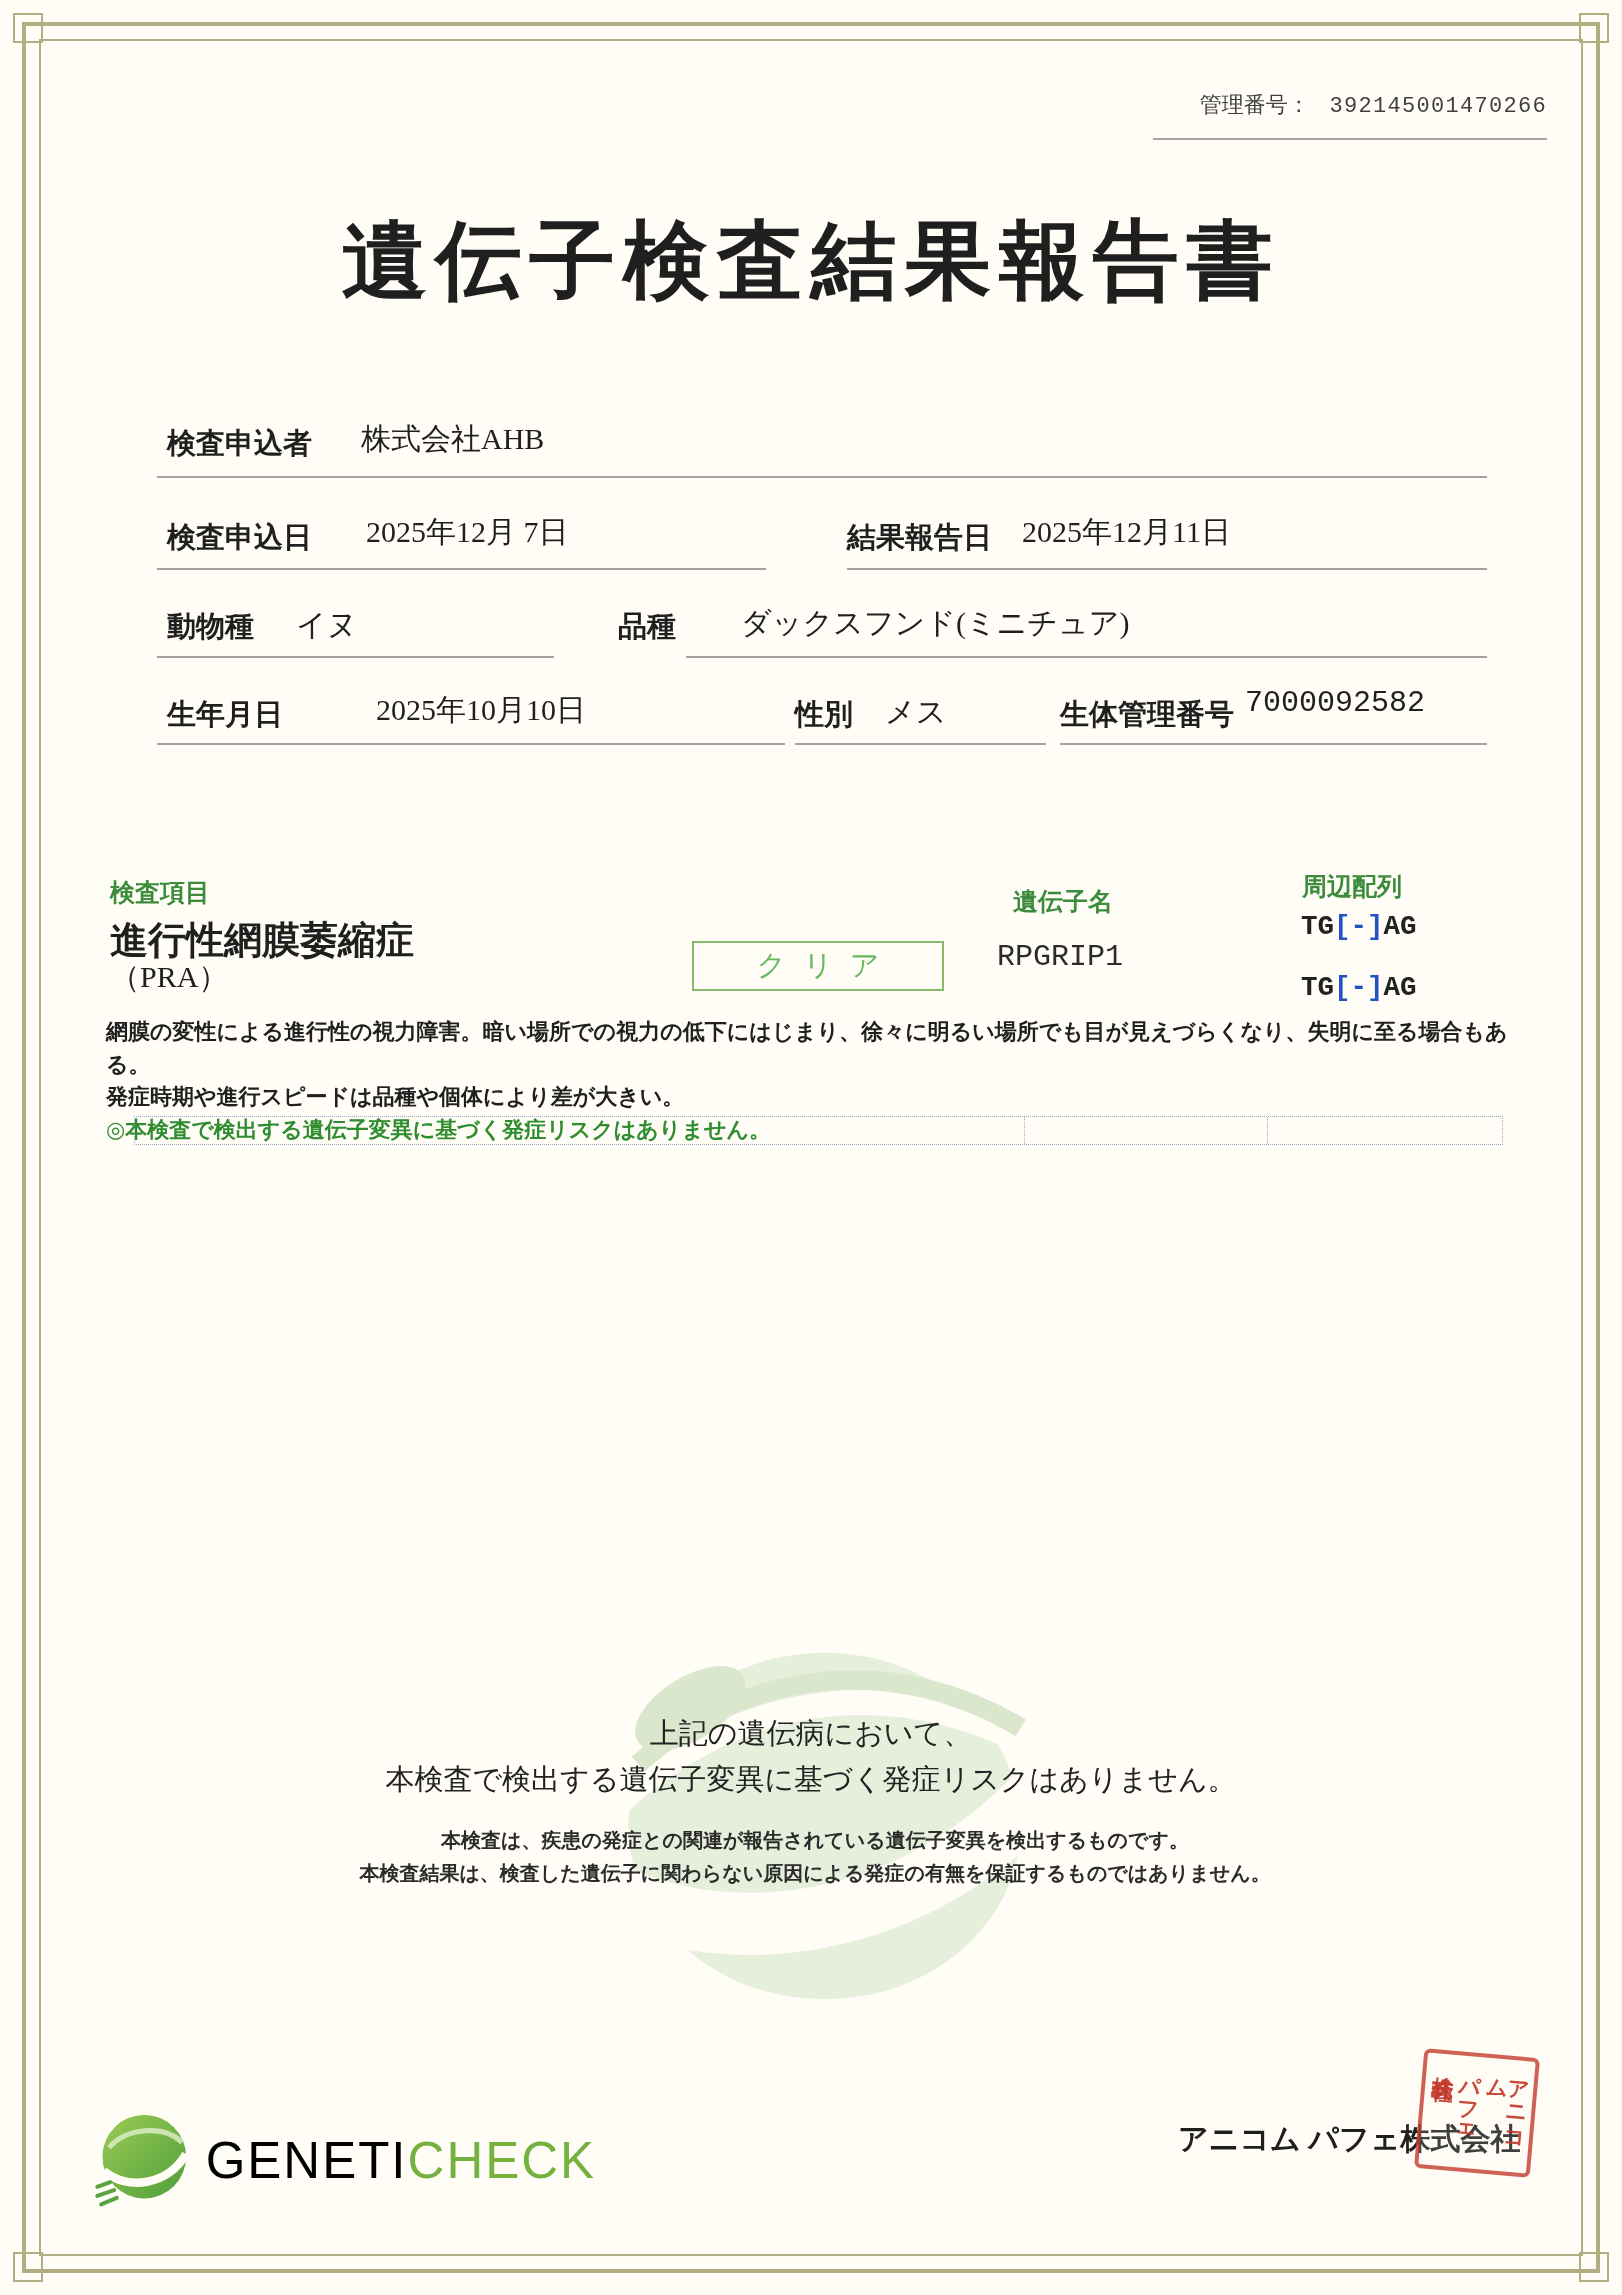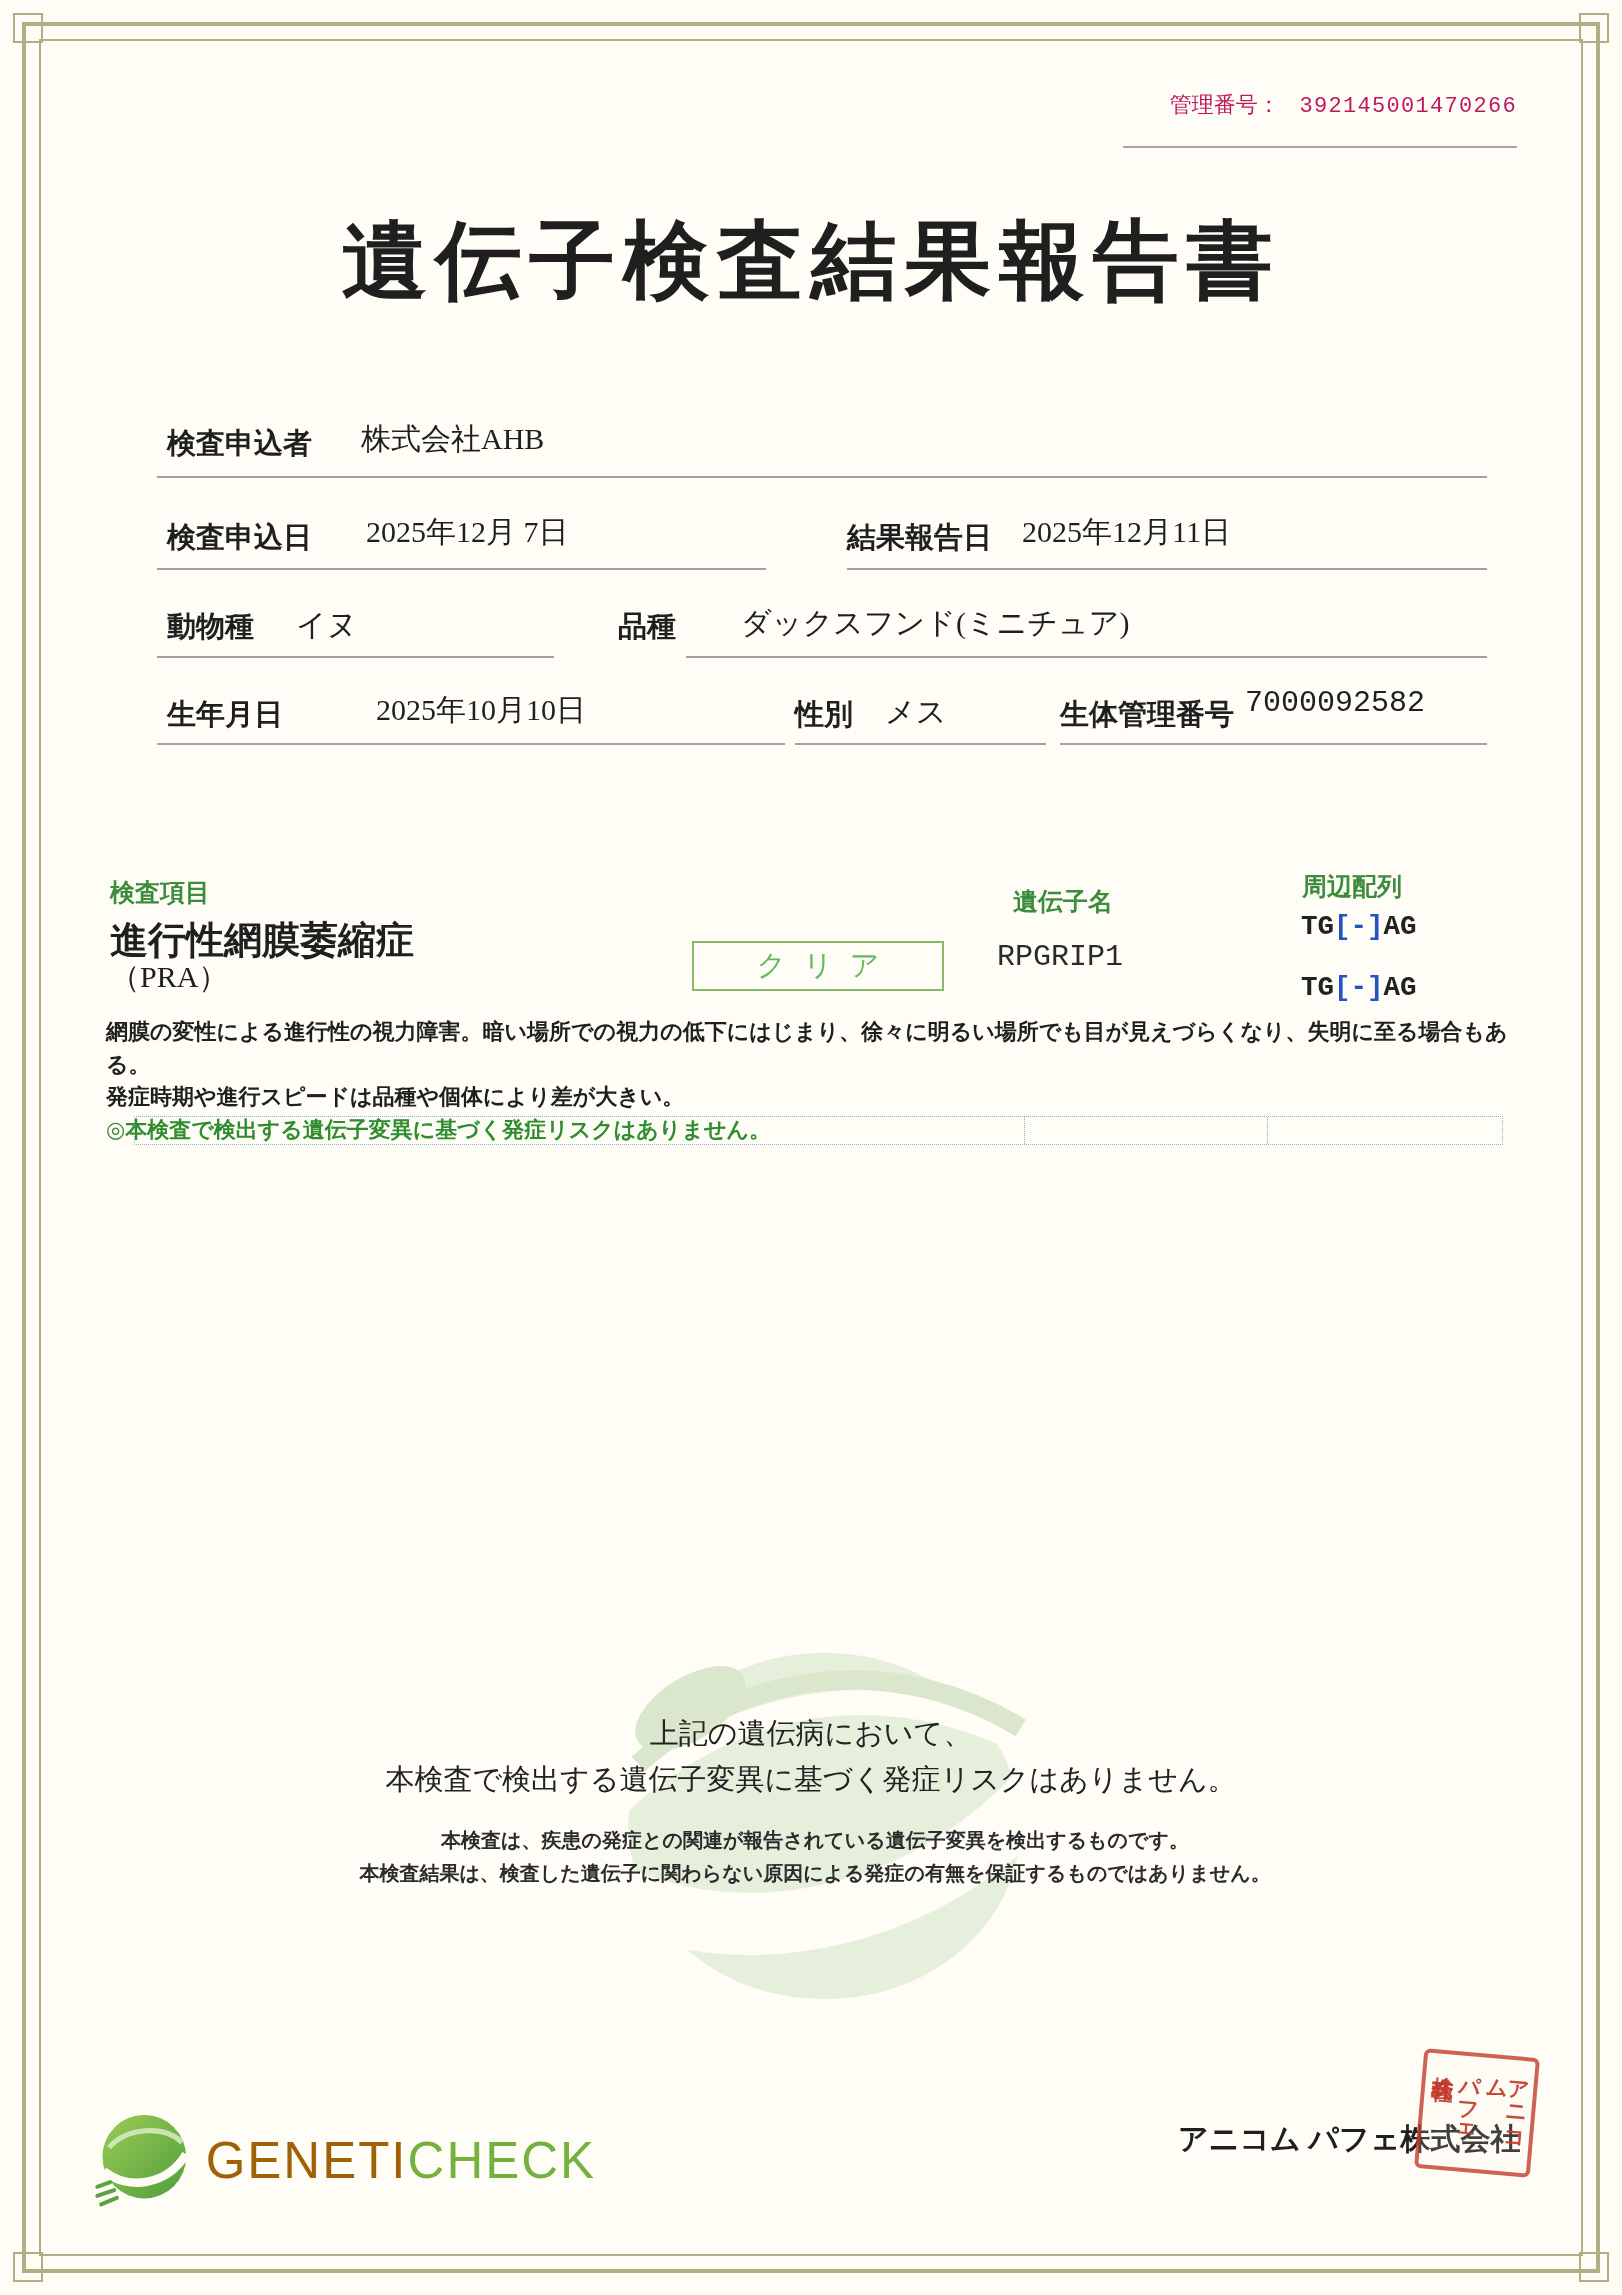--- a/index.html
+++ b/index.html
@@ -20,22 +20,22 @@
   .frame-outer{position:absolute;inset:22px;border:4.6px solid var(--olive);pointer-events:none;}
   .frame-inner{position:absolute;inset:39px;border:2px solid var(--olive);pointer-events:none;}
   .corner{position:absolute;width:30px;height:30px;border:2px solid var(--olive);background:transparent;}
   .corner.tl{left:13px;top:13px}.corner.tr{right:13px;top:13px}
   .corner.bl{left:13px;bottom:13px}.corner.br{right:13px;bottom:13px}
 
   .abs{position:absolute;z-index:1;}
   .mono{font-family:"Liberation Mono","DejaVu Sans Mono",monospace;}
   .sans{font-family:"Liberation Sans","DejaVu Sans",sans-serif;}
 
-  .mgmt{left:1123px;top:90px;width:394px;text-align:right;color:#be185d;
-        font-size:22px;border-bottom:2.6px solid #a6a6a6;padding-bottom:26px;}
+  .mgmt{left:1153px;top:90px;width:394px;text-align:right;color:#404040;
+        font-size:22px;border-bottom:2.6px solid #a6a6a6;padding-bottom:18px;}
   .mgmt .num{margin-left:19.6px;letter-spacing:1.3px;}
 
   .title{left:0;right:0;top:203px;text-align:center;font-size:86px;font-weight:700;
          letter-spacing:7.9px;}
 
   .lbl{font-size:29px;font-weight:700;}
   .val{font-size:30px;}
   .rule{position:absolute;height:0;border-top:2px solid #a2a2a2;z-index:1;}
 
   .sec-head{font-size:25px;font-weight:700;color:var(--green);}
@@ -60,21 +60,21 @@
 
   .watermark{left:576px;top:1610px;width:497px;height:419px;opacity:.5;z-index:0;}
 
   .sum1{left:0;right:0;top:1714px;text-align:center;font-size:29px;color:#222;}
   .sum2{left:0;right:0;top:1760px;text-align:center;font-size:29px;color:#222;}
   .note{left:0;right:0;text-align:center;font-size:20px;font-weight:700;color:#2b2b2b;padding-left:8px;}
   .n1{top:1827px;} .n2{top:1860px;}
 
   .brand{left:92px;top:2111px;display:flex;align-items:center;gap:15.7px;}
   .brand-text{font-size:51px;letter-spacing:2px;font-weight:500;}
-  .brand-text .g1{color:#a16207;} .brand-text .g2{color:#75b13f;}
+  .brand-text .g1{color:#000000;} .brand-text .g2{color:#75b13f;}
 
   .company{left:1178px;top:2119px;font-size:30px;font-weight:700;z-index:1;}
 
   .seal{left:1419px;top:2053px;width:116px;height:120px;transform:rotate(5deg);
         border:4.6px solid rgba(194,59,44,.8);border-radius:6.5px;z-index:2;
         display:flex;flex-direction:row-reverse;justify-content:space-around;
         padding:5.2px 2.6px;background:rgba(255,250,245,.15);}
   .seal span{writing-mode:vertical-rl;text-orientation:upright;color:rgba(194,59,44,.92);
              font-size:21.6px;font-weight:700;line-height:1;letter-spacing:1.3px;}
 </style>

